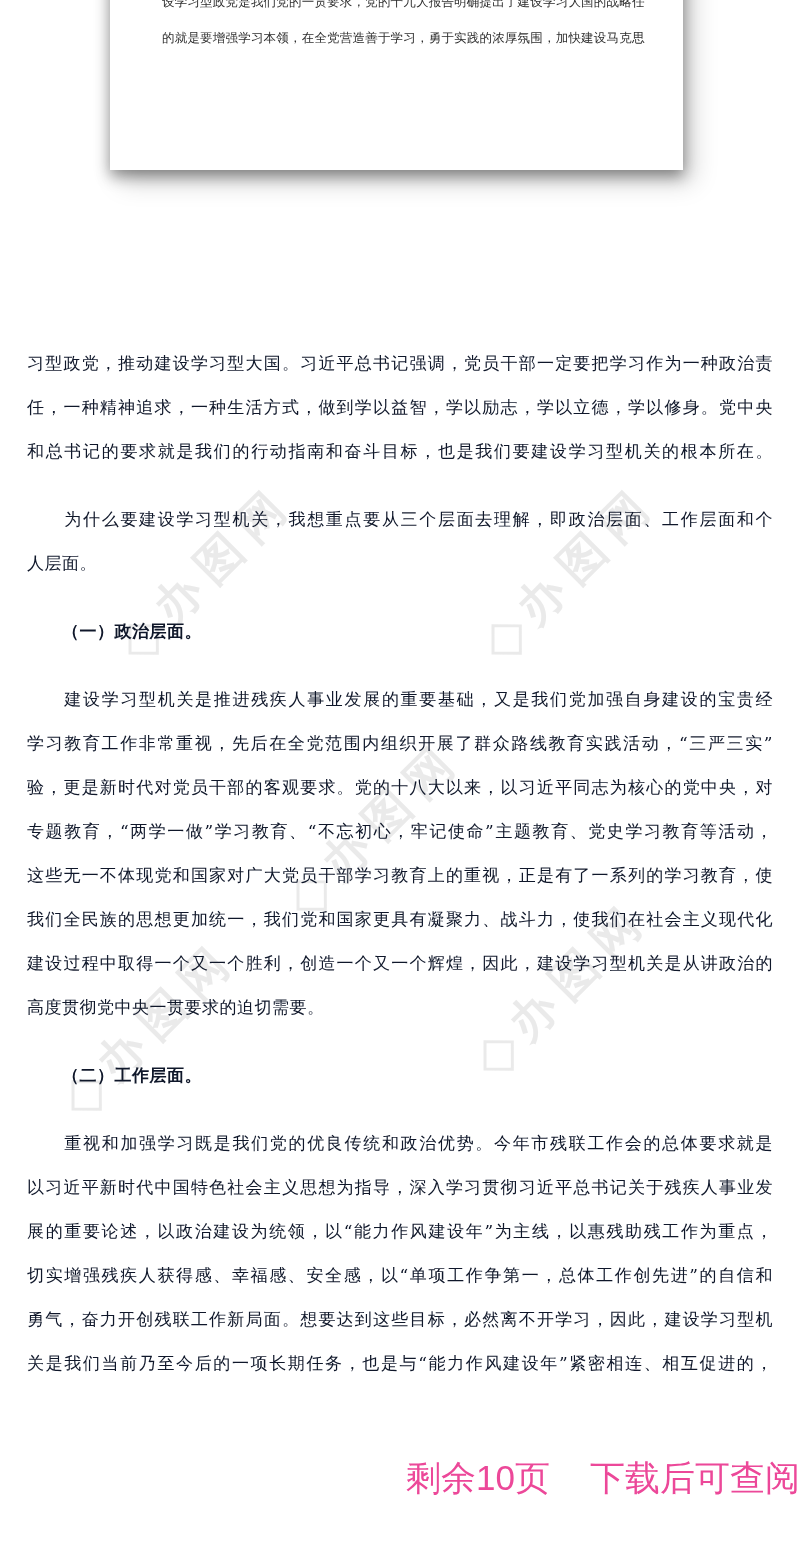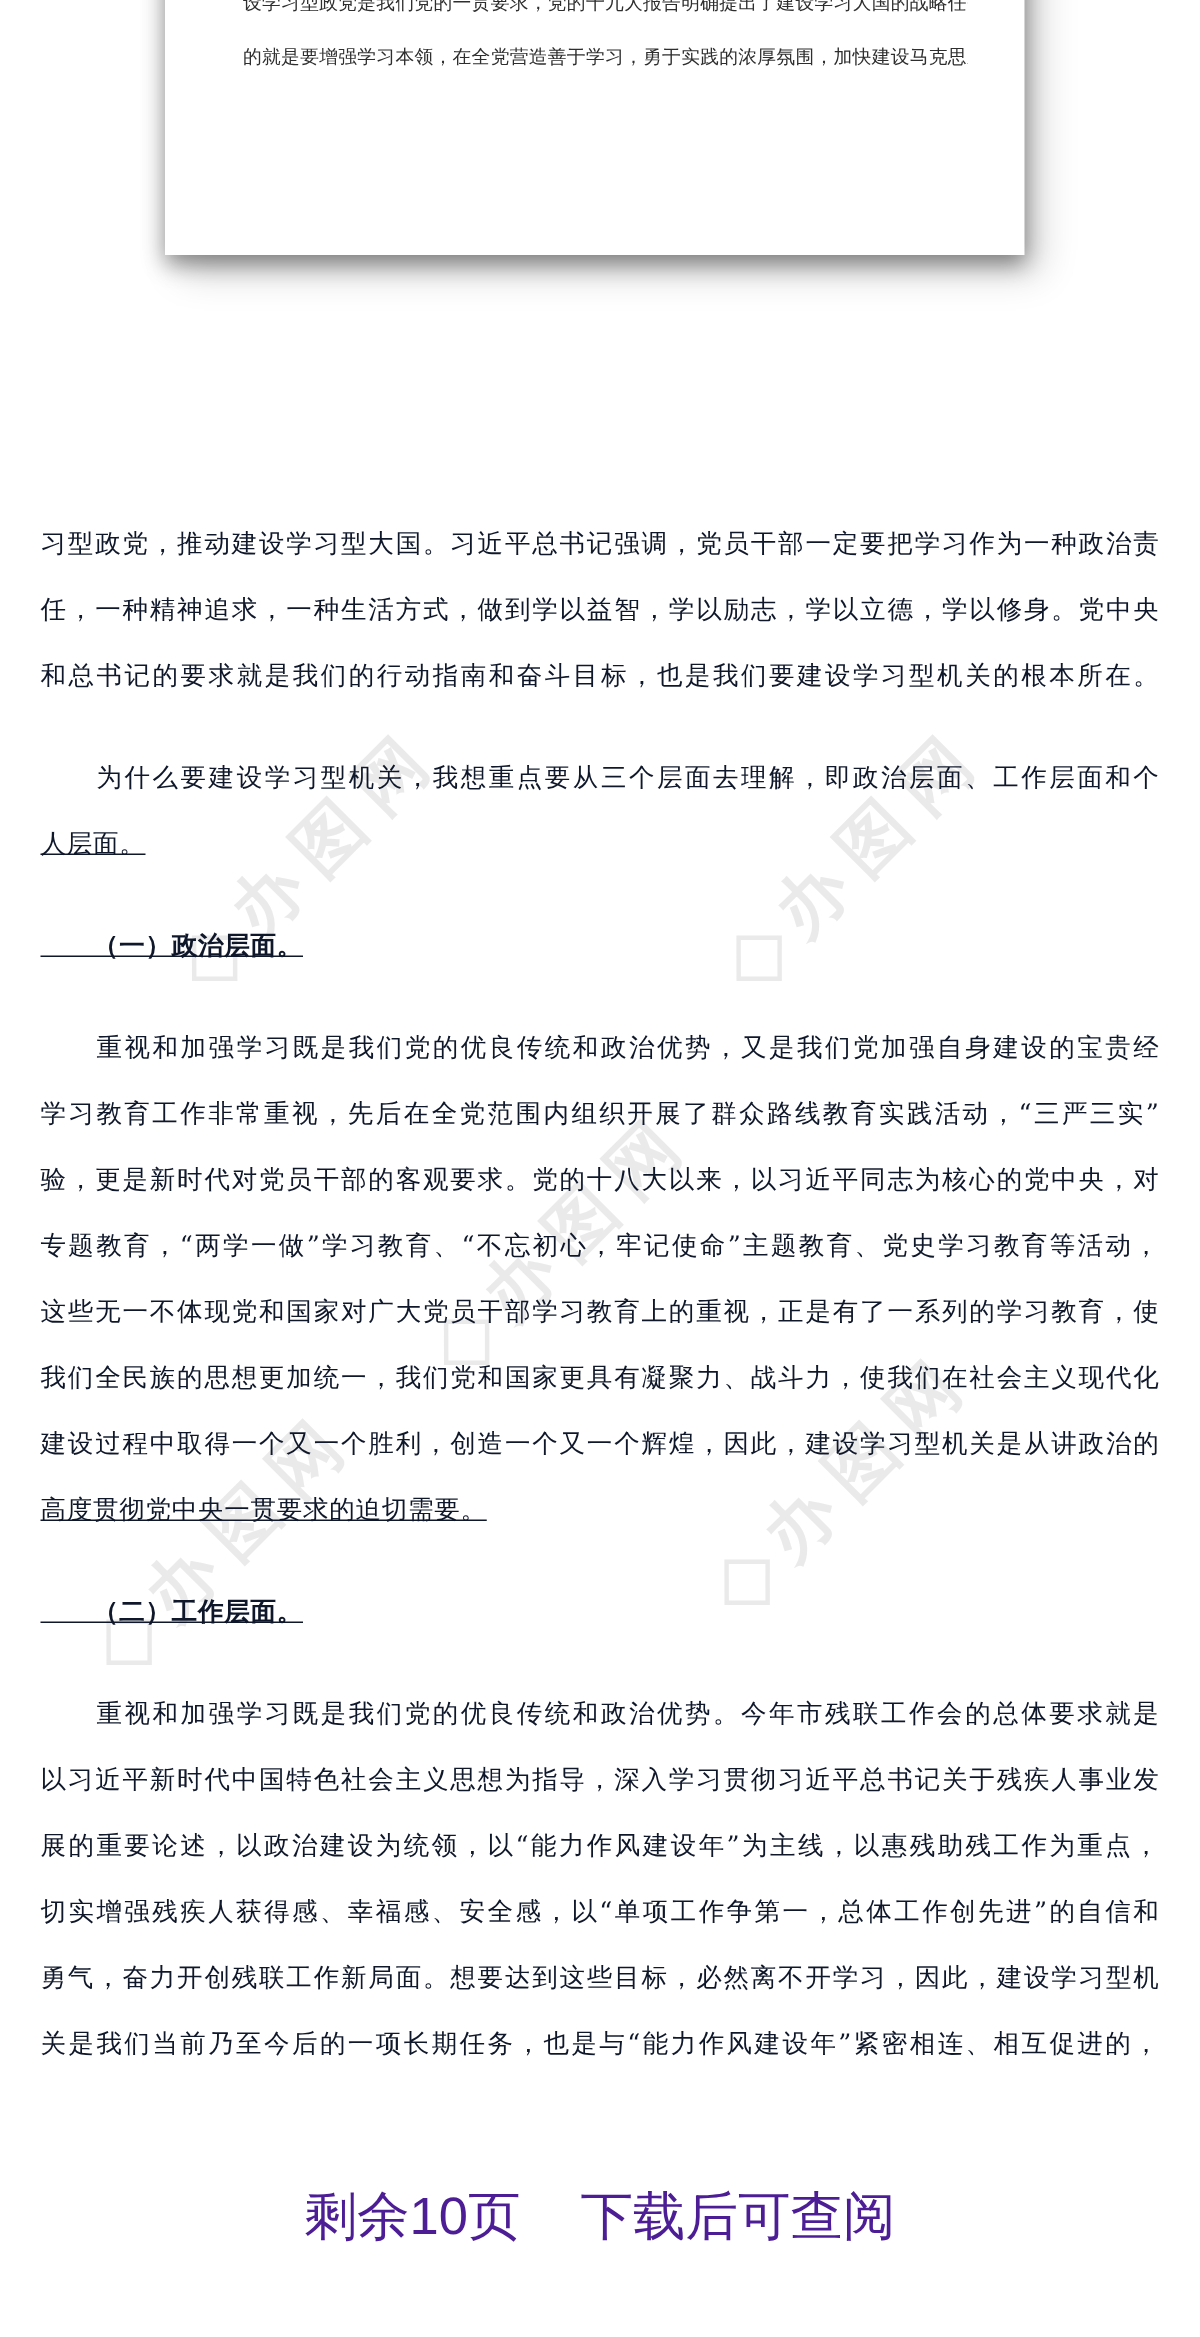--- a/index.html
+++ b/index.html
@@ -38,29 +38,29 @@
   .wm .wm-text{font-size:46px;letter-spacing:12px;font-weight:bold;line-height:1;}
 
   
   .doc-article{
     position:absolute;left:27px;right:27px;top:341px;z-index:2;
     font-size:17px;line-height:44px;color:#0f172a;letter-spacing:0.5px;
   }
   .doc-block{margin:0 0 24px 0;}
   .doc-line{min-height:44px;}
   .doc-line.jl{text-align:justify;text-align-last:justify;-moz-text-align-last:justify;}
-  .doc-line.ll{text-align:left;text-align-last:left;text-decoration:underline;}
+  .doc-line.ll{text-align:left;text-align-last:left;}
   .doc-block.heading .doc-line{font-weight:bold;}
 
   
   .preview-footer{
     position:absolute;left:0;right:0;top:1452px;z-index:2;
-    text-align:center;
+    text-align:right;
     font-family:"Liberation Sans","DejaVu Sans",sans-serif;
-    font-size:35px;line-height:52px;color:#4c1d95;
+    font-size:35px;line-height:52px;color:#ec4899;
   }
   .preview-footer .hint{margin-left:40px;}
 </style>
 </head>
 <body>
 
 <div class="preview-card">
   <div class="card-text">
       <div class="card-line">设学习型政党是我们党的一贯要求，党的十九大报告明确提出了建设学习大国的战略任务，目</div>
       <div class="card-line">的就是要增强学习本领，在全党营造善于学习，勇于实践的浓厚氛围，加快建设马克思主义学</div>
@@ -97,21 +97,21 @@
       <div class="doc-line jl">和总书记的要求就是我们的行动指南和奋斗目标，也是我们要建设学习型机关的根本所在。</div>
     </div>
     <div class="doc-block paragraph">
       <div class="doc-line jl">　　为什么要建设学习型机关，我想重点要从三个层面去理解，即政治层面、工作层面和个</div>
       <div class="doc-line ll">人层面。</div>
     </div>
     <div class="doc-block heading">
       <div class="doc-line ll">　　（一）政治层面。</div>
     </div>
     <div class="doc-block paragraph">
-      <div class="doc-line jl">　　重视和加强学习既是我们党的优良传统和政治优势，又是我们党加强自身建设的宝贵经</div>
+      <div class="doc-line jl">　　建设学习型机关是推进残疾人事业发展的重要基础，又是我们党加强自身建设的宝贵经</div>
       <div class="doc-line jl">学习教育工作非常重视，先后在全党范围内组织开展了群众路线教育实践活动，“三严三实”</div>
       <div class="doc-line jl">验，更是新时代对党员干部的客观要求。党的十八大以来，以习近平同志为核心的党中央，对</div>
       <div class="doc-line jl">专题教育，“两学一做”学习教育、“不忘初心，牢记使命”主题教育、党史学习教育等活动，</div>
       <div class="doc-line jl">这些无一不体现党和国家对广大党员干部学习教育上的重视，正是有了一系列的学习教育，使</div>
       <div class="doc-line jl">我们全民族的思想更加统一，我们党和国家更具有凝聚力、战斗力，使我们在社会主义现代化</div>
       <div class="doc-line jl">建设过程中取得一个又一个胜利，创造一个又一个辉煌，因此，建设学习型机关是从讲政治的</div>
       <div class="doc-line ll">高度贯彻党中央一贯要求的迫切需要。</div>
     </div>
     <div class="doc-block heading">
       <div class="doc-line ll">　　（二）工作层面。</div>

